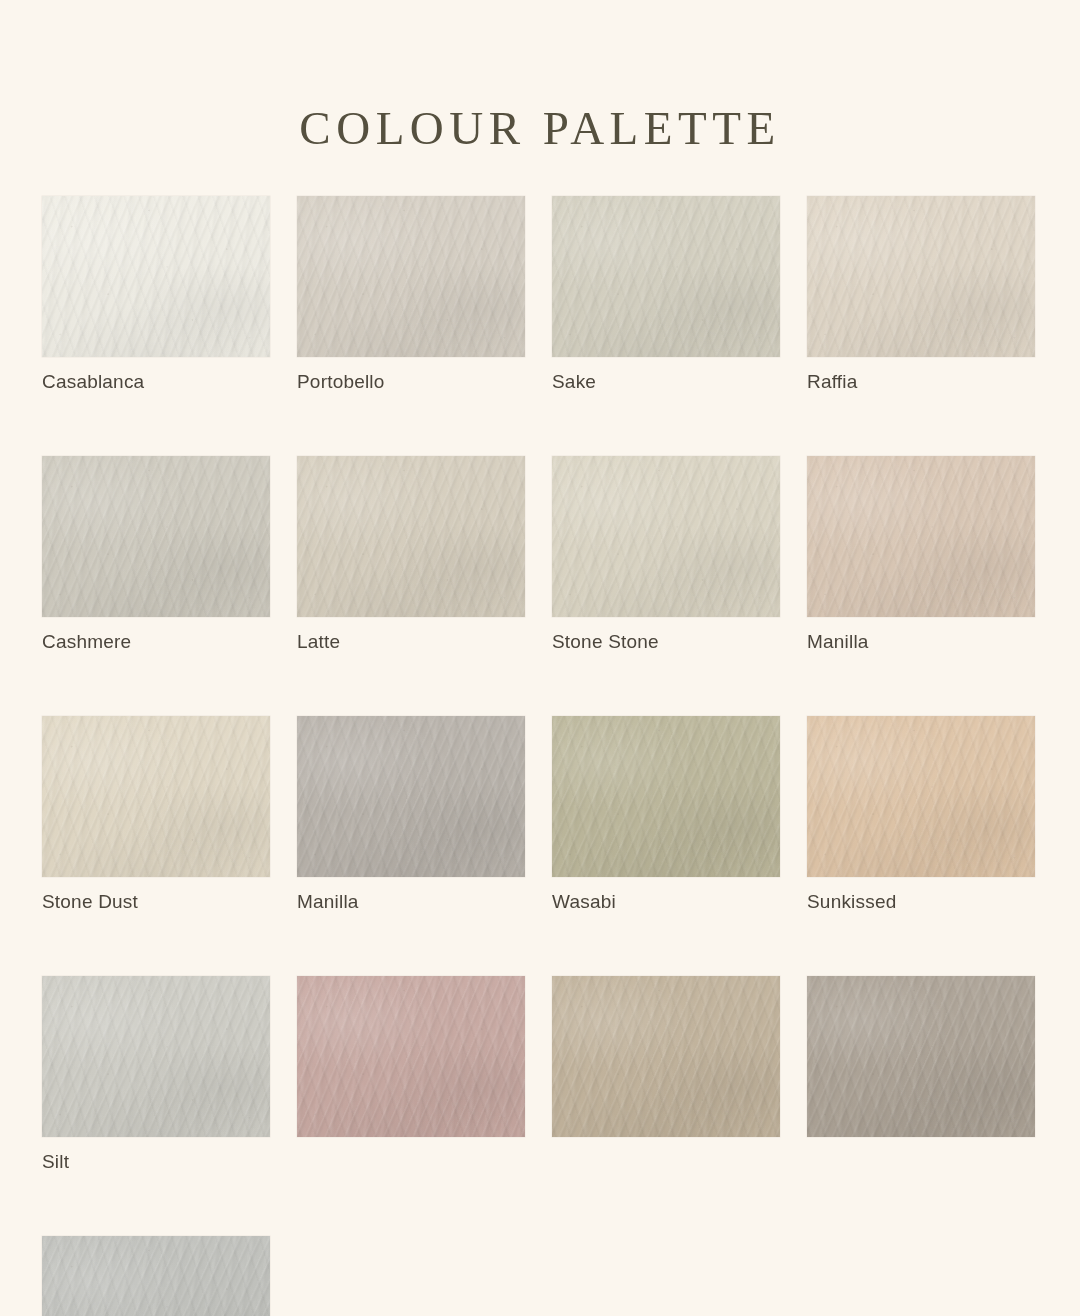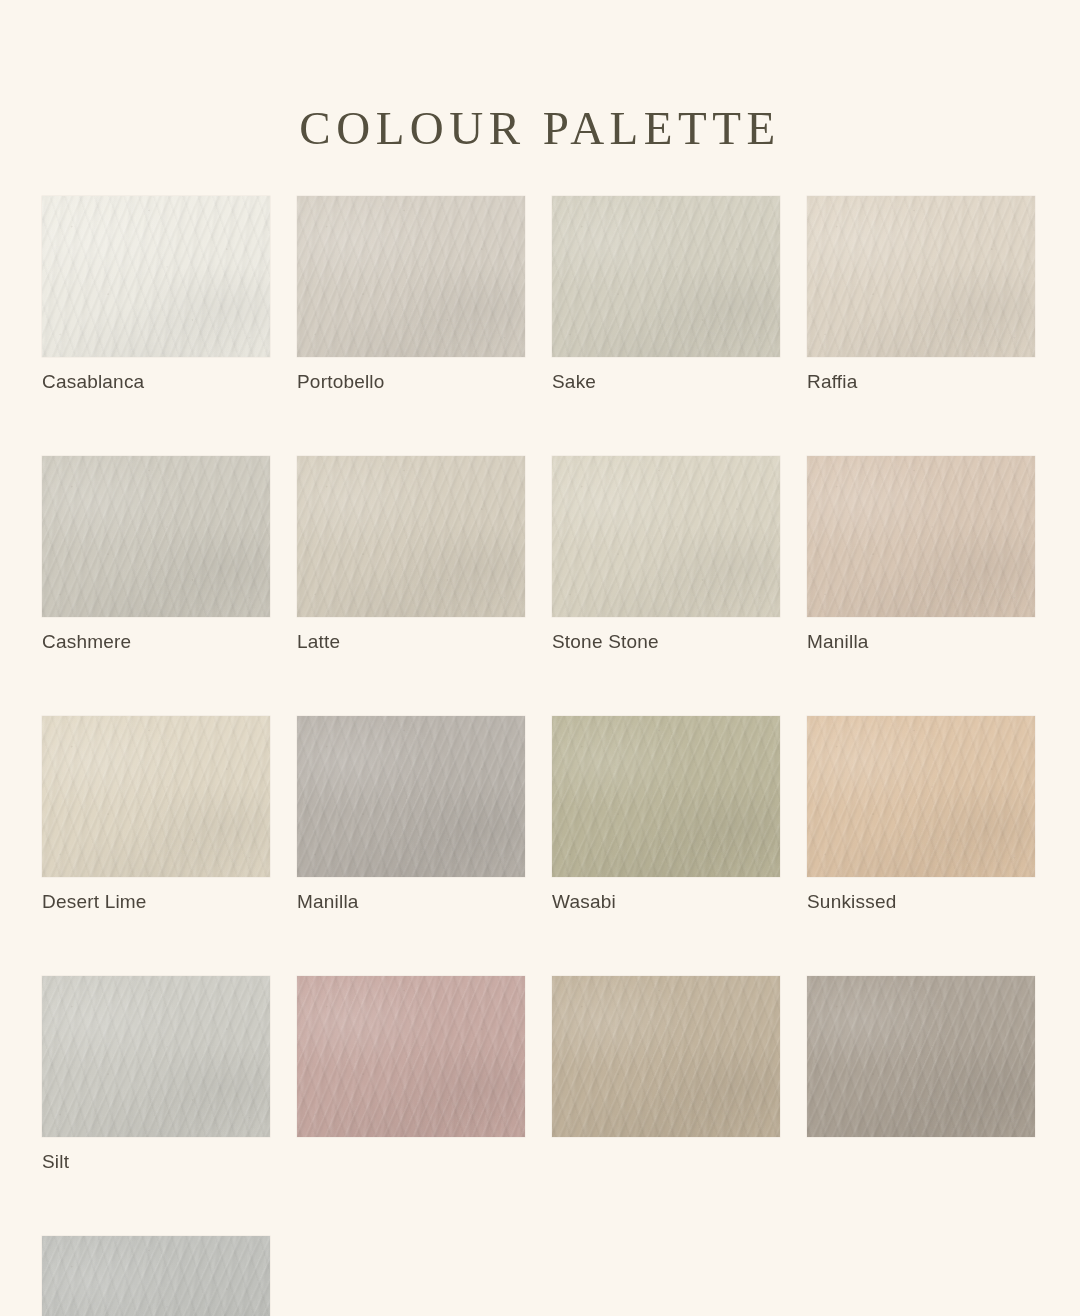--- a/index.html
+++ b/index.html
@@ -202,21 +202,21 @@
           <div class="grain"></div>
         </div>
         <div class="swatch-label">Manilla</div>
       </div>
       <div class="swatch-cell">
         <div class="swatch" style="background-color: rgb(226, 217, 197);">
           <div class="tex" style="transform: rotate(-0.3deg);"></div>
           <div class="tex2"></div>
           <div class="grain"></div>
         </div>
-        <div class="swatch-label">Desert Lime</div>
+        <div class="swatch-label">Stone Dust</div>
       </div>
       <div class="swatch-cell">
         <div class="swatch" style="background-color: rgb(184, 178, 170);">
           <div class="tex" style="transform: rotate(0.4deg);"></div>
           <div class="tex2"></div>
           <div class="grain"></div>
         </div>
         <div class="swatch-label">Manilla</div>
       </div>
       <div class="swatch-cell">

